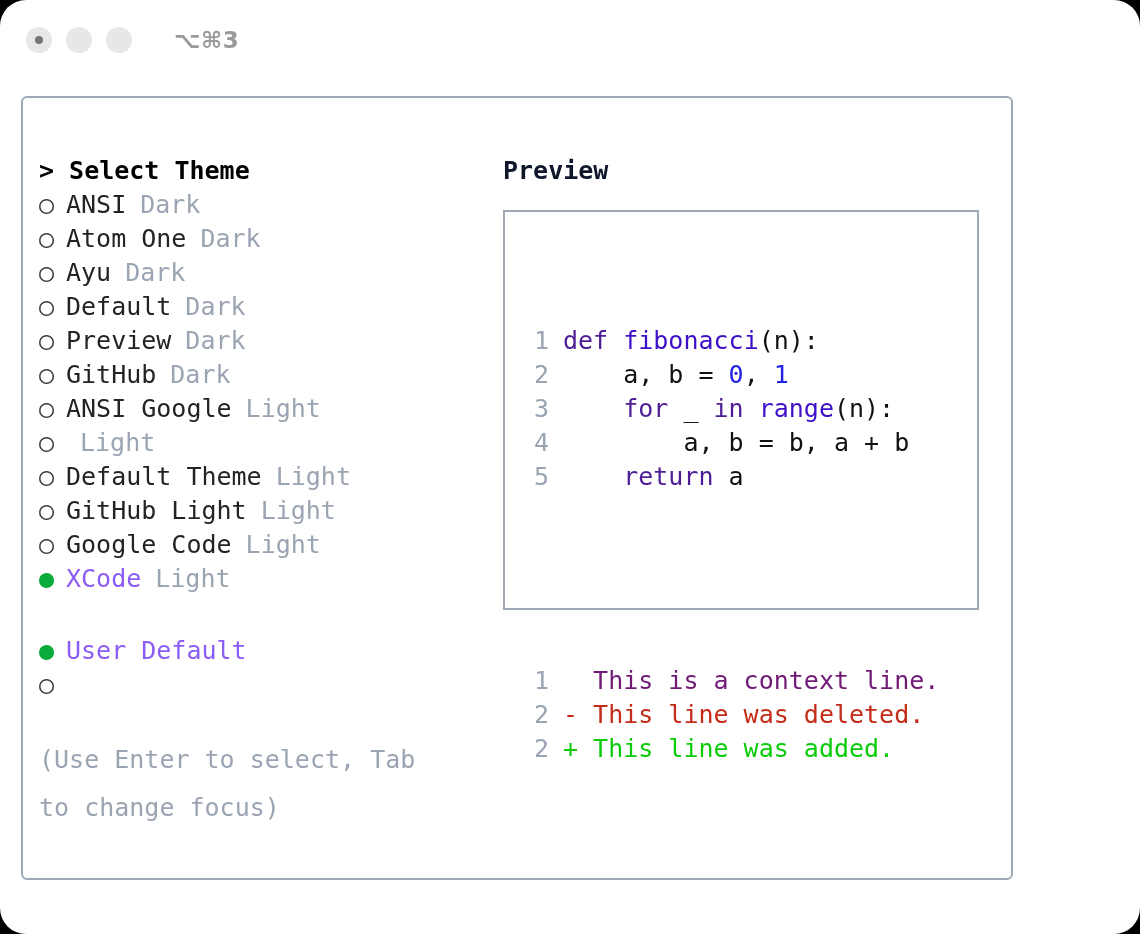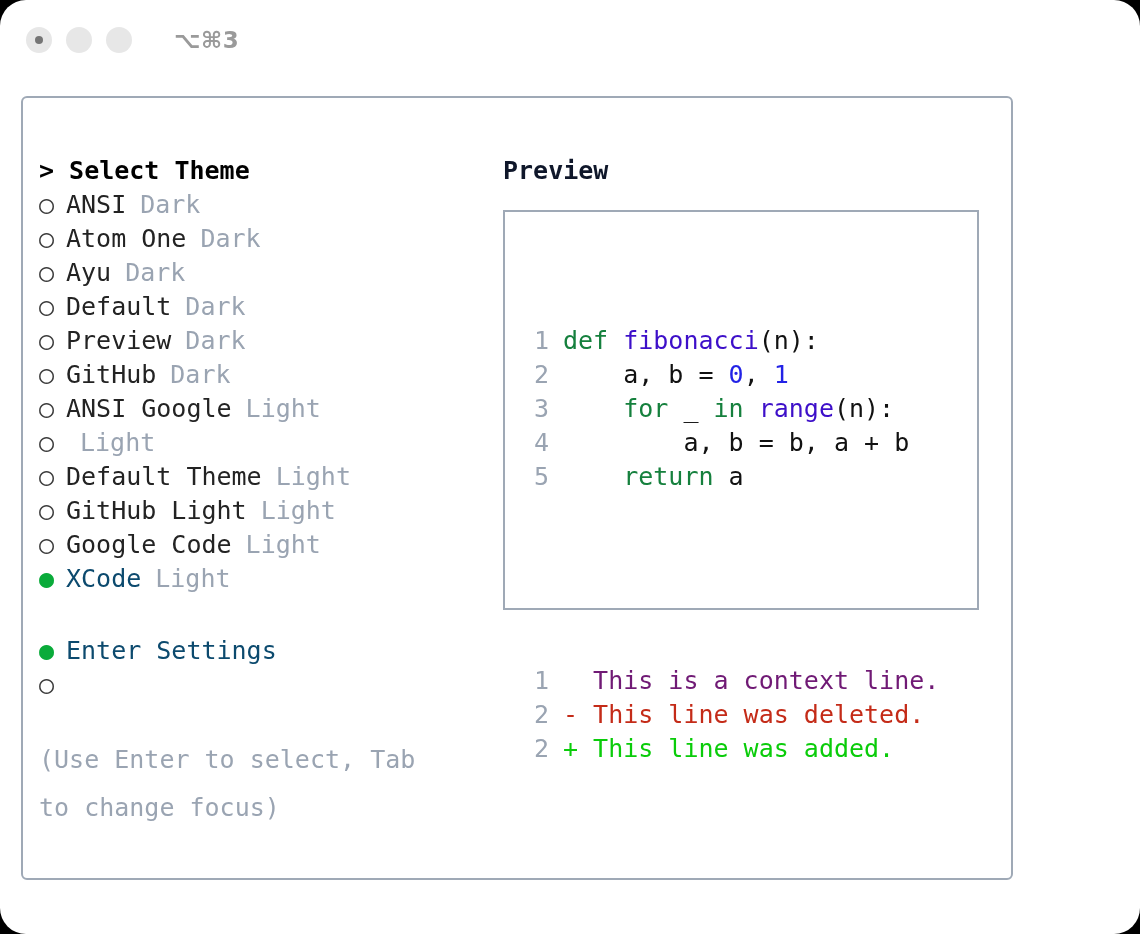--- a/index.html
+++ b/index.html
@@ -105,21 +105,21 @@
     white-space: pre;
   }
   .bullet {
     width: 27px;
     flex: 0 0 27px;
     color: #3c3c3c;
     font-size: 25px;
   }
   .bullet.sel { color: #0aab3a; }
   .opt-label { color: #232323; }
-  .opt-row.selected .opt-label { color: #0c4a6e; }
+  .opt-row.selected .opt-label { color: #8b5cf6; }
   .opt-badge {
     color: #9aa4b2;
     margin-left: 14px;
   }
 
   .spacer-1 { height: 38px; }
   .spacer-2 { height: 34px; }
 
   .hint {
     font-size: 25px;
@@ -160,21 +160,21 @@
     white-space: pre;
   }
   .code-line { display: flex; white-space: pre; }
   .ln {
     color: #9aa4b2;
     width: 30px;
     flex: 0 0 30px;
     text-align: right;
     margin-right: 14px;
   }
-  .kw   { color: #15803d; }
+  .kw   { color: #4c1d95; }
   .fn   { color: #3d0fc9; }
   .num  { color: #2222e6; }
   .plain{ color: #111111; }
   .ctx  { color: #701a75; }
   .del  { color: #c42b18; }
   .add  { color: #0acc0a; }
   .gap  { height: 34px; }
 </style>
 </head>
 <body>
@@ -207,21 +207,21 @@
             <div class="opt-row"><span class="bullet">○</span><span class="opt-label">ANSI Google</span><span class="opt-badge">Light</span></div>
             <div class="opt-row"><span class="bullet">○</span><span class="opt-badge">Light</span></div>
             <div class="opt-row"><span class="bullet">○</span><span class="opt-label">Default Theme</span><span class="opt-badge">Light</span></div>
             <div class="opt-row"><span class="bullet">○</span><span class="opt-label">GitHub Light</span><span class="opt-badge">Light</span></div>
             <div class="opt-row"><span class="bullet">○</span><span class="opt-label">Google Code</span><span class="opt-badge">Light</span></div>
             <div class="opt-row selected"><span class="bullet sel">●</span><span class="opt-label">XCode</span><span class="opt-badge">Light</span></div>
           </div>
 
         <div class="spacer-1"></div>
         <div id="apply-list">
-            <div class="opt-row selected"><span class="bullet sel">●</span><span class="opt-label">Enter Settings</span></div>
+            <div class="opt-row selected"><span class="bullet sel">●</span><span class="opt-label">User Default</span></div>
             <div class="opt-row"><span class="bullet">○</span></div>
           </div>
 
         <div class="spacer-2"></div>
         <div class="hint">(Use Enter to select, Tab to change focus)</div>
       </div>
 
       <div class="right-col">
         <div class="preview-title">Preview</div>
         <div class="preview-box">

